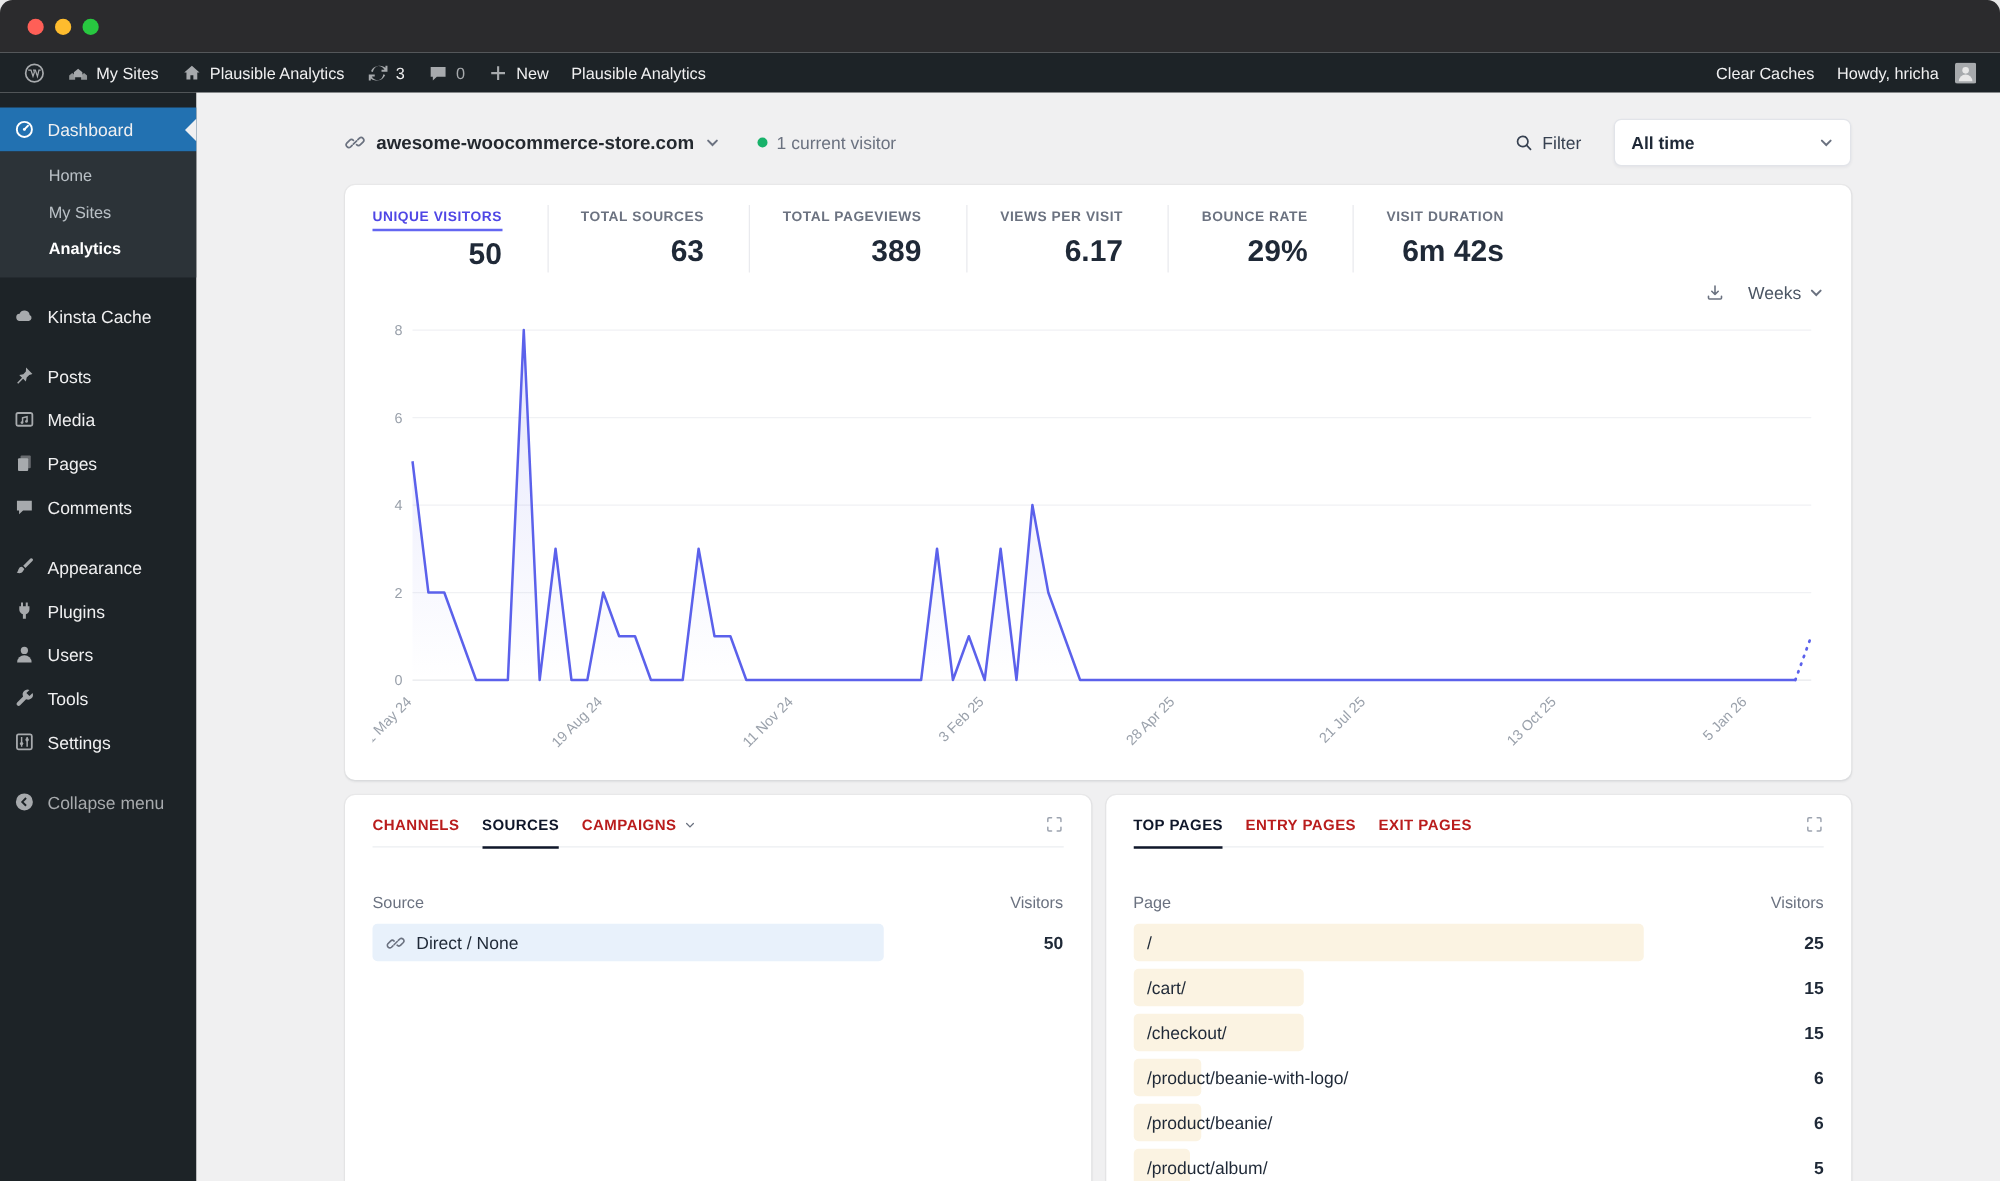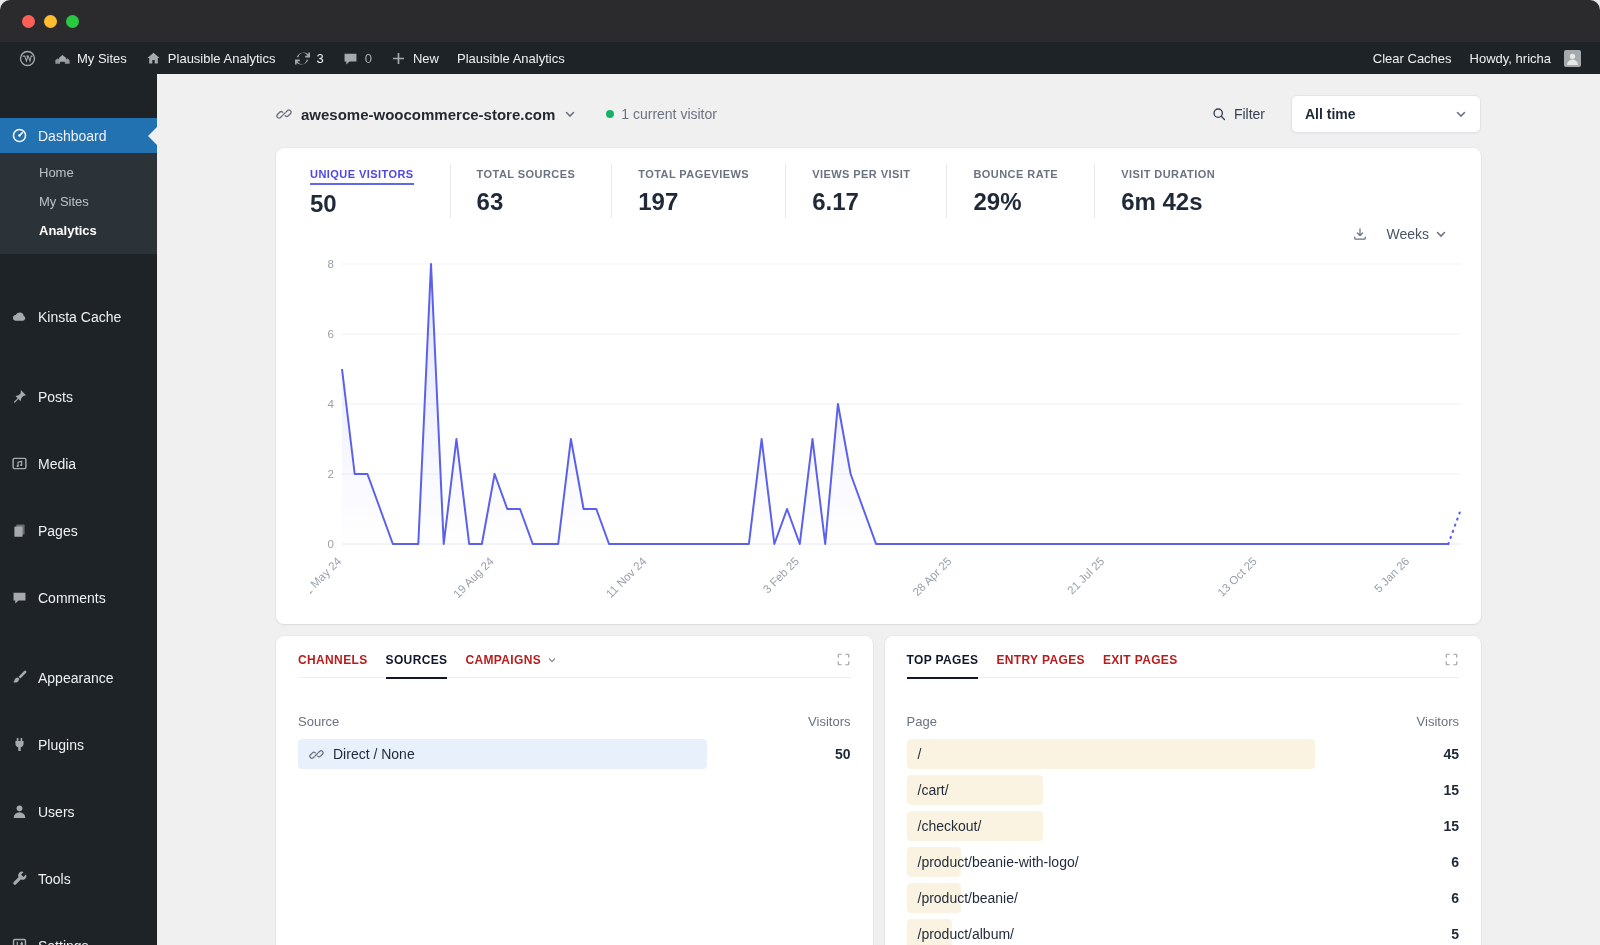--- a/index.html
+++ b/index.html
@@ -18,21 +18,21 @@
   .ab-item svg { width:17px; height:17px; color:#a7aaad; }
   .ab-muted { color:#a7aaad; }
   .ab-right { margin-left:auto; display:flex; align-items:flex-start; }
   .avatar { width:17px; height:17px; border-radius:2px; overflow:hidden; margin-left:7px; }
 
   
   .layout { flex:1; display:flex; min-height:0; }
 
   
   .sidebar { width:157px; flex:none; background:#1d2327; padding-top:12px; font-size:14px; color:#f0f0f1; }
-  .menu-item { display:flex; align-items:center; gap:10px; padding:9px 10px 9px 11px; position:relative; cursor:default;margin-top:32px; }
+  .menu-item { display:flex; align-items:center; gap:10px; padding:9px 10px 9px 11px; position:relative; cursor:default; }
   .menu-item svg { width:17px; height:17px; color:#a7aaad; flex:none; }
   .menu-item.active { background:#2271b1; }
   .menu-item.active svg { color:#fff; }
   .menu-item.active::after { content:""; position:absolute; right:0; top:50%; margin-top:-9px;
       border-top:9px solid transparent; border-bottom:9px solid transparent; border-right:9px solid #f0f0f1; }
   .submenu { background:#2c3338; padding:5px 0 9px; }
   .submenu-item { padding:7px 12px 7px 39px; font-size:13px; color:rgba(240,246,252,.72); cursor:default; }
   .submenu-item.current { color:#fff; font-weight:700; }
   .menu-gap { height:13px; }
   .collapse-label { color:#a7aaad; }
@@ -49,21 +49,21 @@
   .cur-visitor { display:flex; align-items:center; gap:7px; margin-left:30px; font-size:14px; color:#6b7280; }
   .green-dot { width:8px; height:8px; border-radius:50%; }
   .toolbar-right { margin-left:auto; display:flex; align-items:center; gap:26px; }
   .filter-btn { display:flex; align-items:center; gap:7px; font-size:14px; color:#374151; cursor:pointer; }
   .range-select { width:190px; height:38px; background:#fff; border:1px solid #e2e4e9; border-radius:6px;
       display:flex; align-items:center; justify-content:space-between; padding:0 13px; font-size:14px; font-weight:600;
       color:#1f2937; cursor:pointer; box-shadow:0 1px 2px rgba(16,24,40,.04); }
   .range-select svg { color:#6b7280; }
 
   .card { background:#fff; border-radius:8px; box-shadow:0 1px 2px rgba(16,24,40,.07), 0 0 0 1px rgba(16,24,40,.03); }
-  .main-card { padding:16px 34px 6px; margin-bottom:12px; }
+  .main-card { padding:16px 22px 6px; margin-bottom:12px;text-align:right; }
 
   
   .stats { display:flex; }
   .stat { padding-right:36px; cursor:pointer; }
   .stat + .stat { border-left:1px solid #e9eaee; padding-left:26px; }
   .stat-label { font-size:11px; font-weight:700; letter-spacing:.04em; color:#6b7280; display:inline-block; padding-bottom:3px; }
   .stat.active .stat-label { color:#4f46e5; border-bottom:2px solid #6366f1; }
   .stat-value { font-size:24px; font-weight:700; color:#1f2937; margin-top:5px; }
 
   
@@ -291,21 +291,21 @@
                   <path d="M2.5 4.5L6 8l3.5-3.5"></path>
                 </svg>
             </span>
           </span>
         </div>
 
         <div class="card main-card">
           <div class="stats" id="stats">
               <div class="stat active"><div class="stat-label">UNIQUE VISITORS</div><div class="stat-value">50</div></div>
               <div class="stat"><div class="stat-label">TOTAL SOURCES</div><div class="stat-value">63</div></div>
-              <div class="stat"><div class="stat-label">TOTAL PAGEVIEWS</div><div class="stat-value">197</div></div>
+              <div class="stat"><div class="stat-label">TOTAL PAGEVIEWS</div><div class="stat-value">389</div></div>
               <div class="stat"><div class="stat-label">VIEWS PER VISIT</div><div class="stat-value">6.17</div></div>
               <div class="stat"><div class="stat-label">BOUNCE RATE</div><div class="stat-value">29%</div></div>
               <div class="stat"><div class="stat-label">VISIT DURATION</div><div class="stat-value">6m 42s</div></div>
             </div>
           <div class="chart-controls">
             <span class="dl-btn">
               <svg class="icon-16" viewBox="0 0 20 20" fill="none" stroke="currentColor" stroke-width="1.6" stroke-linecap="round">
                   <path d="M10 3.5V12m0 0L6.8 8.8M10 12l3.2-3.2"></path>
                   <path d="M3.5 13.8v1.7a1 1 0 001 1h11a1 1 0 001-1v-1.7"></path>
                 </svg>
@@ -417,21 +417,21 @@
               </div>
               <div class="thead">
                 <span>Page</span>
                 <span>Visitors</span>
               </div>
               <div class="trow">
                 <span class="bar" style="background: rgb(251, 243, 226); width: 74%;"></span>
                 <span class="rlabel">
                   <span>/</span>
                 </span>
-                <span class="rvalue">45</span>
+                <span class="rvalue">25</span>
               </div>
               <div class="trow">
                 <span class="bar" style="background: rgb(251, 243, 226); width: 24.7%;"></span>
                 <span class="rlabel">
                   <span>/cart/</span>
                 </span>
                 <span class="rvalue">15</span>
               </div>
               <div class="trow">
                 <span class="bar" style="background: rgb(251, 243, 226); width: 24.7%;"></span>

